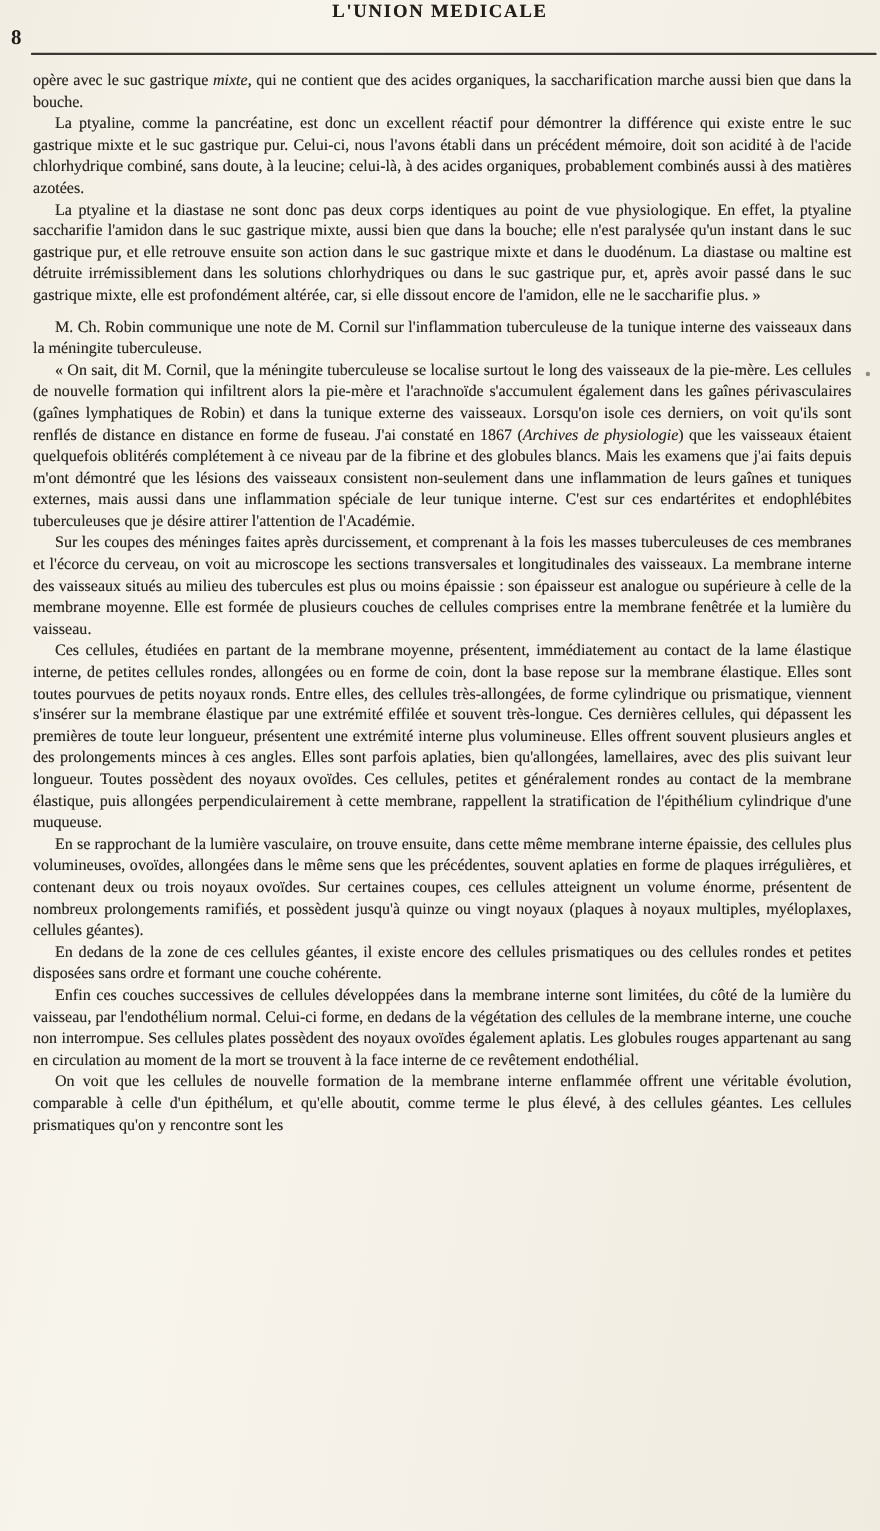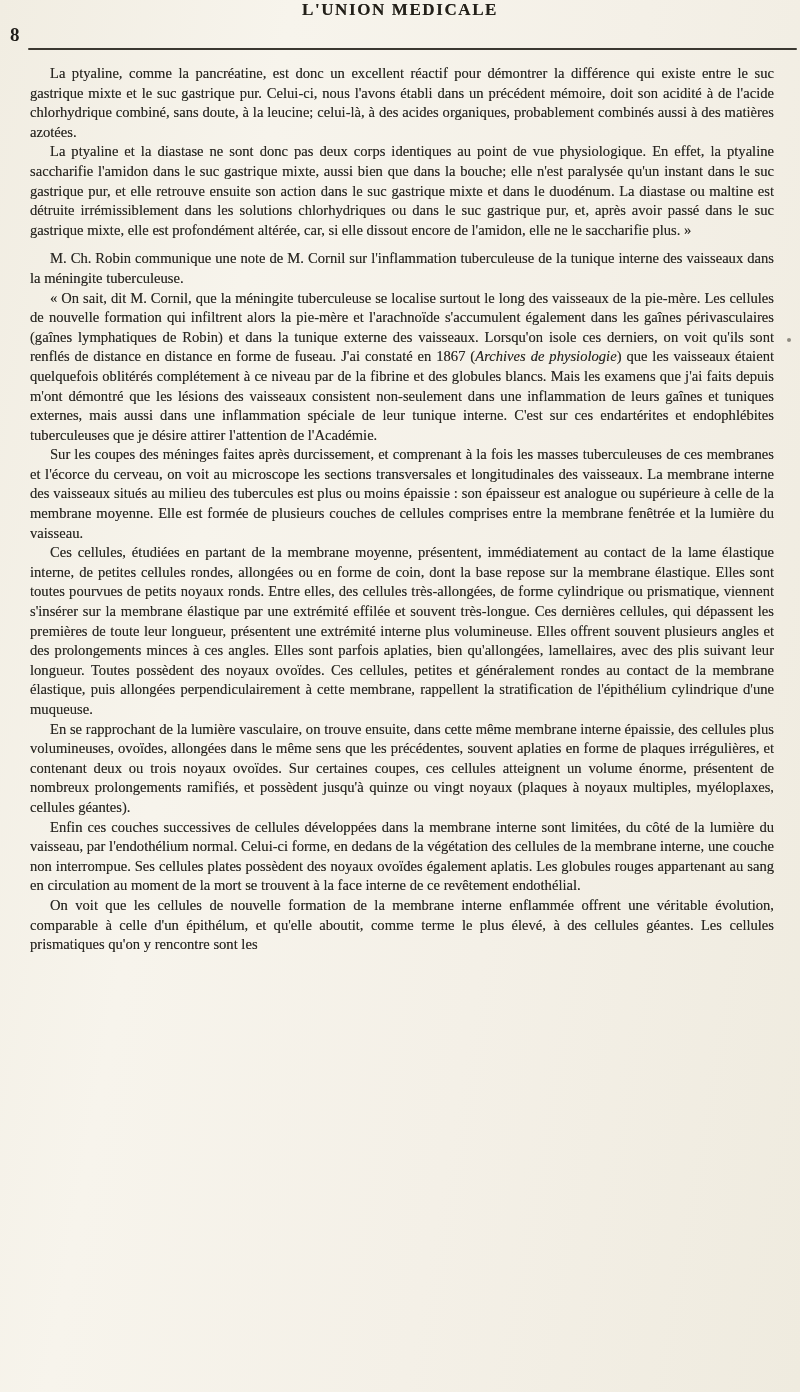--- a/index.html
+++ b/index.html
@@ -66,26 +66,28 @@
 
 <div class="page">
 
   <div class="page-header">
     <span class="page-number">8</span>
     <h1 class="journal-title">L'UNION MEDICALE</h1>
     <div class="header-rule"></div>
   </div>
 
   <div class="article-body">
+    <p class="no-indent"><span>opère avec le suc gastrique </span><i>mixte</i><span>, qui ne contient que des acides organiques, la saccharification marche aussi bien que dans la bouche.</span></p>
     <p><span>La ptyaline, comme la pancréatine, est donc un excellent réactif pour démontrer la différence qui existe entre le suc gastrique mixte et le suc gastrique pur. Celui-ci, nous l'avons établi dans un précédent mémoire, doit son acidité à de l'acide chlorhydrique combiné, sans doute, à la leucine; celui-là, à des acides organiques, probablement combinés aussi à des matières azotées.</span></p>
     <p><span>La ptyaline et la diastase ne sont donc pas deux corps identiques au point de vue physiologique. En effet, la ptyaline saccharifie l'amidon dans le suc gastrique mixte, aussi bien que dans la bouche; elle n'est paralysée qu'un instant dans le suc gastrique pur, et elle retrouve ensuite son action dans le suc gastrique mixte et dans le duodénum. La diastase ou maltine est détruite irrémissiblement dans les solutions chlorhydriques ou dans le suc gastrique pur, et, après avoir passé dans le suc gastrique mixte, elle est profondément altérée, car, si elle dissout encore de l'amidon, elle ne le saccharifie plus. »</span></p>
     <p class="section-break"><span>M. Ch. Robin communique une note de M. Cornil sur l'inflammation tuberculeuse de la tunique interne des vaisseaux dans la méningite tuberculeuse.</span></p>
     <p><span>« On sait, dit M. Cornil, que la méningite tuberculeuse se localise surtout le long des vaisseaux de la pie-mère. Les cellules de nouvelle formation qui infiltrent alors la pie-mère et l'arachnoïde s'accumulent également dans les gaînes périvasculaires (gaînes lymphatiques de Robin) et dans la tunique externe des vaisseaux. Lorsqu'on isole ces derniers, on voit qu'ils sont renflés de distance en distance en forme de fuseau. J'ai constaté en 1867 (</span><i>Archives de physiologie</i><span>) que les vaisseaux étaient quelquefois oblitérés complétement à ce niveau par de la fibrine et des globules blancs. Mais les examens que j'ai faits depuis m'ont démontré que les lésions des vaisseaux consistent non-seulement dans une inflammation de leurs gaînes et tuniques externes, mais aussi dans une inflammation spéciale de leur tunique interne. C'est sur ces endartérites et endophlébites tuberculeuses que je désire attirer l'attention de l'Académie.</span></p>
     <p><span>Sur les coupes des méninges faites après durcissement, et comprenant à la fois les masses tuberculeuses de ces membranes et l'écorce du cerveau, on voit au microscope les sections transversales et longitudinales des vaisseaux. La membrane interne des vaisseaux situés au milieu des tubercules est plus ou moins épaissie : son épaisseur est analogue ou supérieure à celle de la membrane moyenne. Elle est formée de plusieurs couches de cellules comprises entre la membrane fenêtrée et la lumière du vaisseau.</span></p>
     <p><span>Ces cellules, étudiées en partant de la membrane moyenne, présentent, immédiatement au contact de la lame élastique interne, de petites cellules rondes, allongées ou en forme de coin, dont la base repose sur la membrane élastique. Elles sont toutes pourvues de petits noyaux ronds. Entre elles, des cellules très-allongées, de forme cylindrique ou prismatique, viennent s'insérer sur la membrane élastique par une extrémité effilée et souvent très-longue. Ces dernières cellules, qui dépassent les premières de toute leur longueur, présentent une extrémité interne plus volumineuse. Elles offrent souvent plusieurs angles et des prolongements minces à ces angles. Elles sont parfois aplaties, bien qu'allongées, lamellaires, avec des plis suivant leur longueur. Toutes possèdent des noyaux ovoïdes. Ces cellules, petites et généralement rondes au contact de la membrane élastique, puis allongées perpendiculairement à cette membrane, rappellent la stratification de l'épithélium cylindrique d'une muqueuse.</span></p>
     <p><span>En se rapprochant de la lumière vasculaire, on trouve ensuite, dans cette même membrane interne épaissie, des cellules plus volumineuses, ovoïdes, allongées dans le même sens que les précédentes, souvent aplaties en forme de plaques irrégulières, et contenant deux ou trois noyaux ovoïdes. Sur certaines coupes, ces cellules atteignent un volume énorme, présentent de nombreux prolongements ramifiés, et possèdent jusqu'à quinze ou vingt noyaux (plaques à noyaux multiples, myéloplaxes, cellules géantes).</span></p>
+    <p><span>En dedans de la zone de ces cellules géantes, il existe encore des cellules prismatiques ou des cellules rondes et petites disposées sans ordre et formant une couche cohérente.</span></p>
     <p><span>Enfin ces couches successives de cellules développées dans la membrane interne sont limitées, du côté de la lumière du vaisseau, par l'endothélium normal. Celui-ci forme, en dedans de la végétation des cellules de la membrane interne, une couche non interrompue. Ses cellules plates possèdent des noyaux ovoïdes également aplatis. Les globules rouges appartenant au sang en circulation au moment de la mort se trouvent à la face interne de ce revêtement endothélial.</span></p>
     <p><span>On voit que les cellules de nouvelle formation de la membrane interne enflammée offrent une véritable évolution, comparable à celle d'un épithélum, et qu'elle aboutit, comme terme le plus élevé, à des cellules géantes. Les cellules prismatiques qu'on y rencontre sont les</span></p>
   </div>
 
   <div class="ink-speck"></div>
 
 </div>
 
 </body></html>

